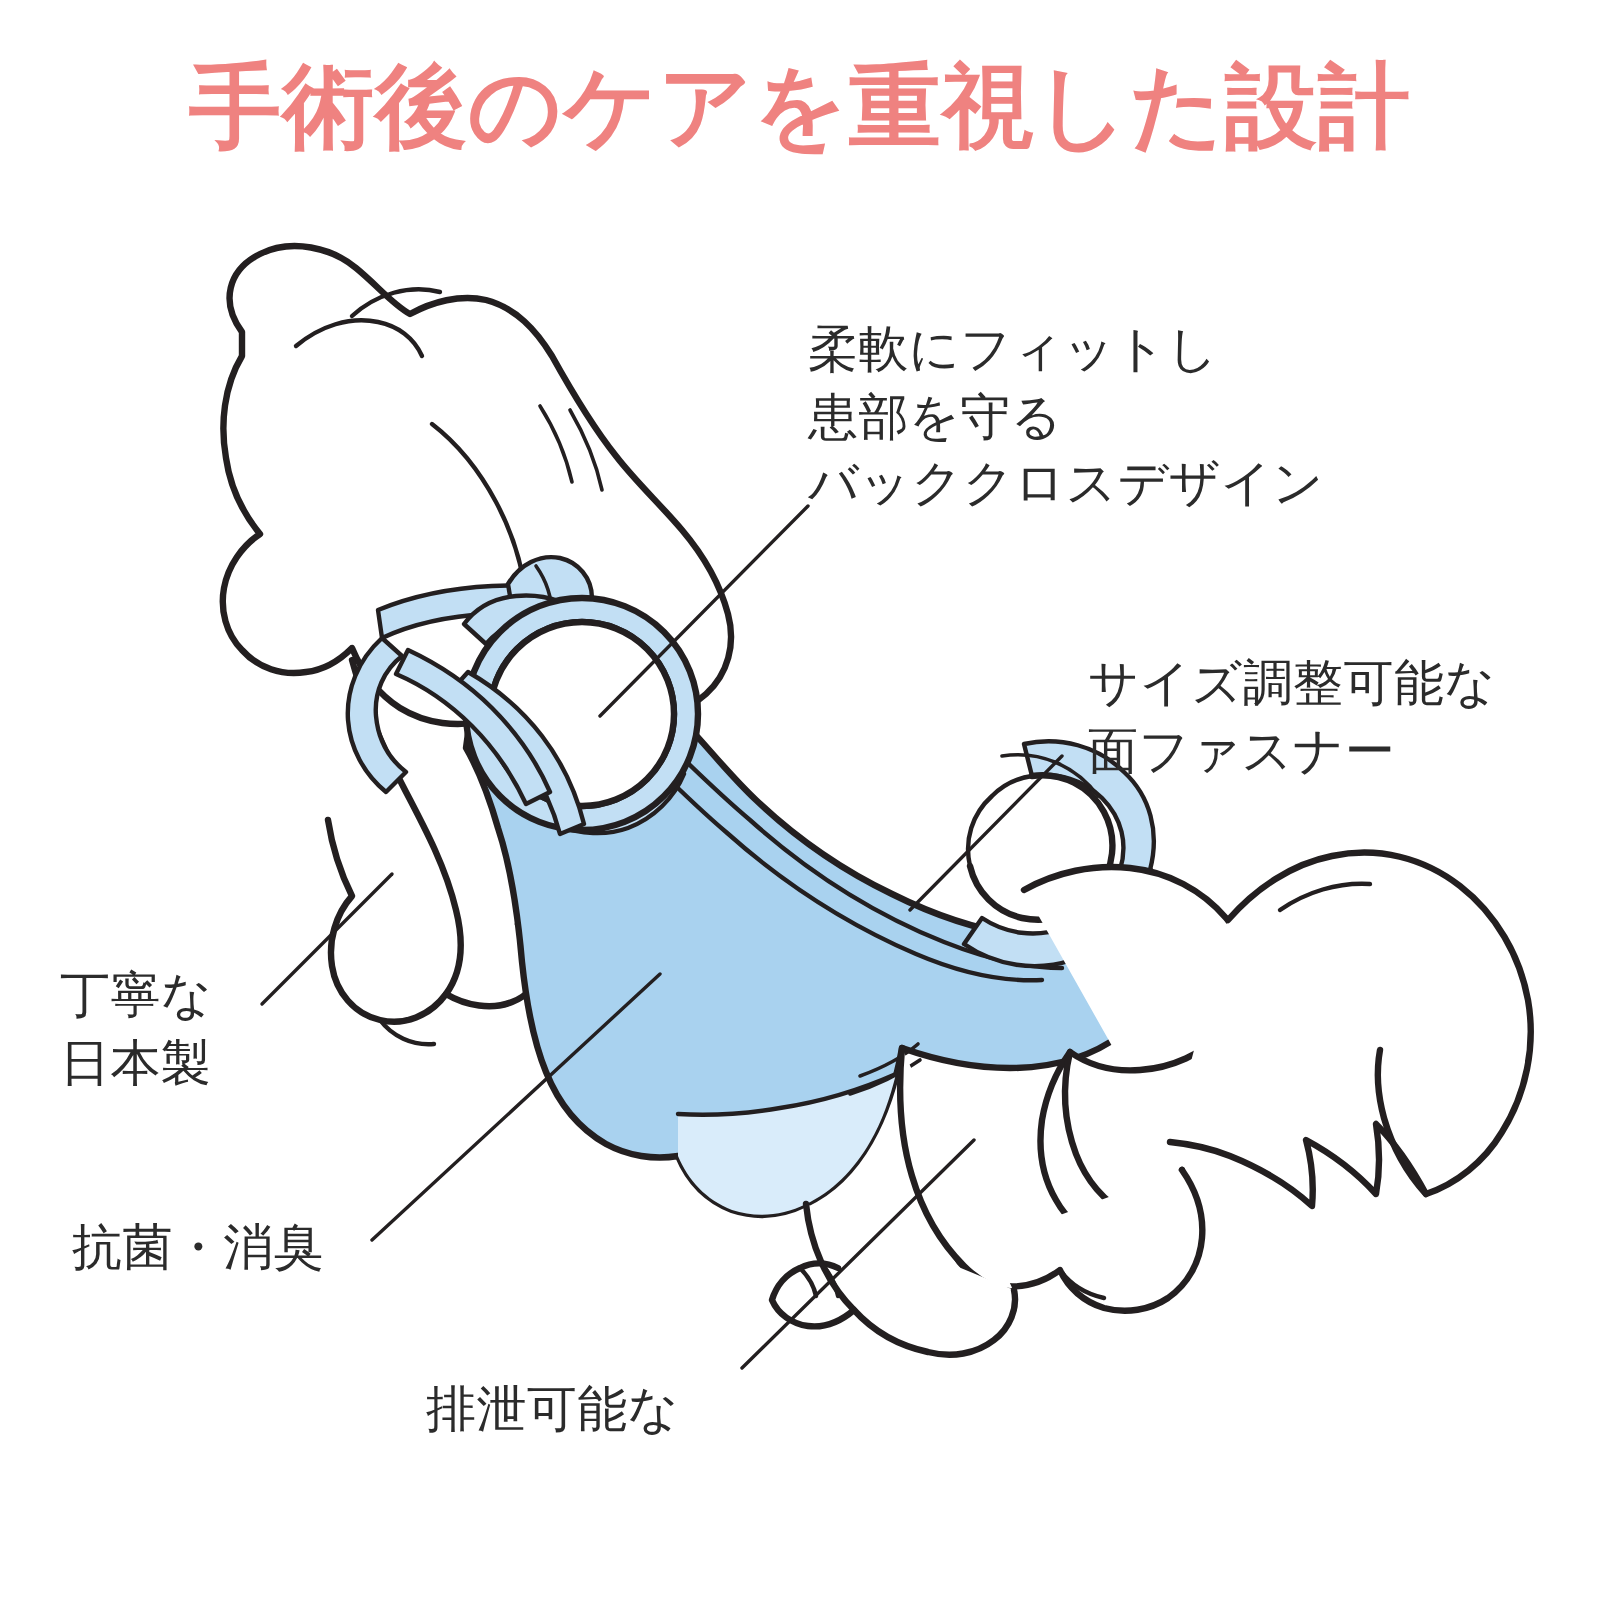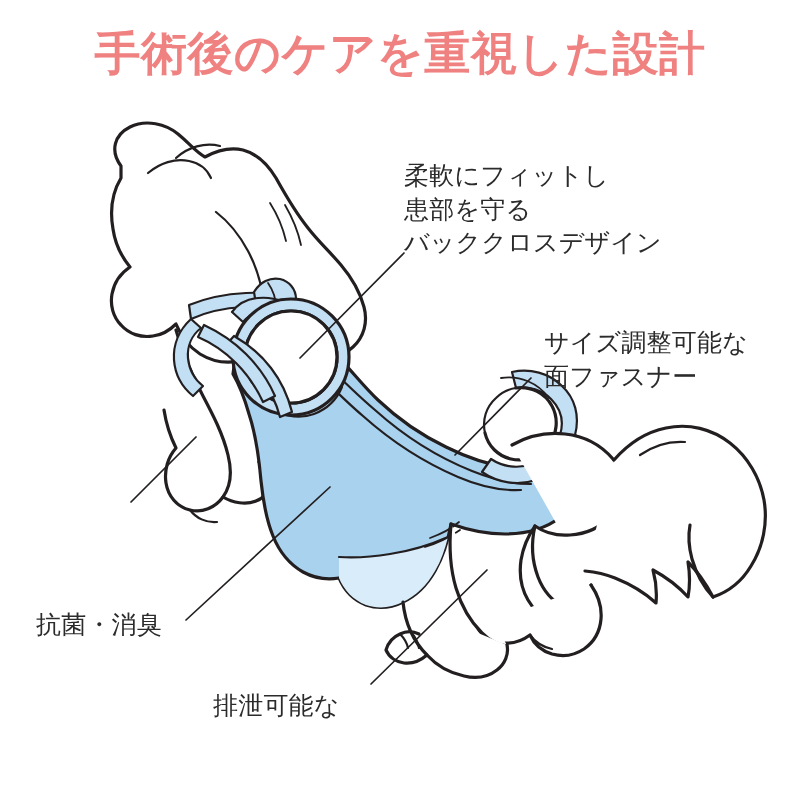--- a/index.html
+++ b/index.html
@@ -377,20 +377,24 @@
     <span class="ln">柔軟にフィットし</span>
     <span class="ln">患部を守る</span>
     <span class="ln">バッククロスデザイン</span>
   </div>
 
   <div class="callout" id="callout-fastener">
     <span class="ln">サイズ調整可能な</span>
     <span class="ln">面ファスナー</span>
   </div>
 
+  <div class="callout" id="callout-madein">
+    <span class="ln">丁寧な</span>
+    <span class="ln">日本製</span>
+  </div>
 
   <div class="callout" id="callout-antibac">
     <span class="ln">抗菌・消臭</span>
   </div>
 
   <div class="callout" id="callout-excretion">
     <span class="ln">排泄可能な</span>
   </div>
 
 </div>

